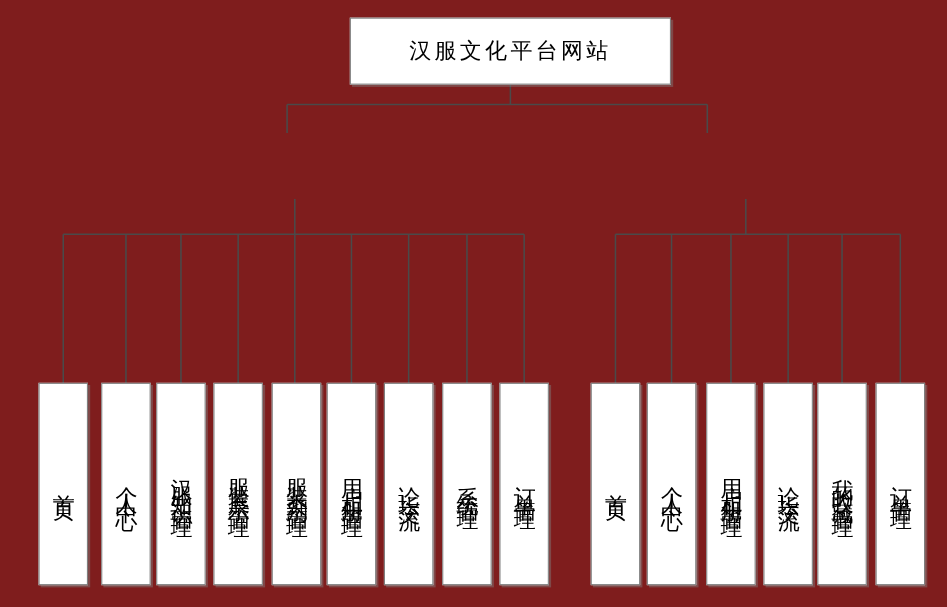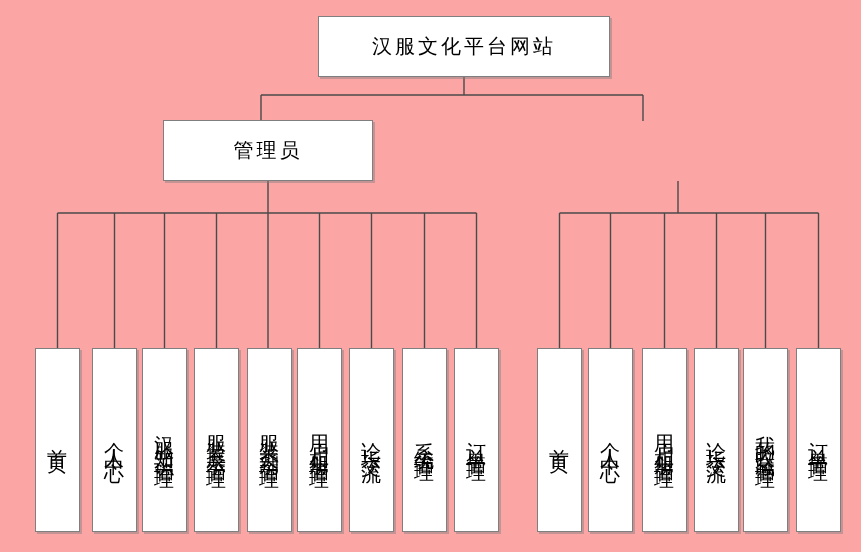--- a/index.html
+++ b/index.html
@@ -11,21 +11,21 @@
   * { box-sizing: border-box; }
   html, body {
     margin: 0; padding: 0;
     background: #ffffff;
     font-family: "Liberation Sans", "DejaVu Sans", sans-serif;
   }
   .canvas {
     position: relative;
     width: 861px;
     height: 552px;
-    background: #fca5a5;
+    background: #7f1d1d;
     overflow: hidden;
   }
   .connectors {
     position: absolute;
     left: 0; top: 0;
     width: 861px; height: 552px;
   }
   .connectors path {
     stroke: var(--line);
     stroke-width: 1.4;
@@ -71,23 +71,20 @@
       M319.5 213 V349 M371.5 213 V349 M424.5 213 V349 M476.5 213 V349"></path>
     <path d="M678 181 V213 M559.5 213 H818.5
       M559.5 213 V349 M610.5 213 V349 M664.5 213 V349 M716.5 213 V349
       M765.5 213 V349 M818.5 213 V349"></path>
   </svg>
 
   <div class="node hbox" style="left:318px; top:16px; width:292px; height:61px;">
     <span>汉服文化平台网站</span>
   </div>
 
-  <div class="node hbox" style="left:163px; top:120px; width:210px; height:61px;">
-    <span>管理员</span>
-  </div>
 
 
   <div class="node leaf" style="left:35px;">
     <span class="vtext">首页</span>
   </div>
   <div class="node leaf" style="left:92px;">
     <span class="vtext">个人中心</span>
   </div>
   <div class="node leaf" style="left:142px;">
     <span class="vtext">汉服知识管理</span>

